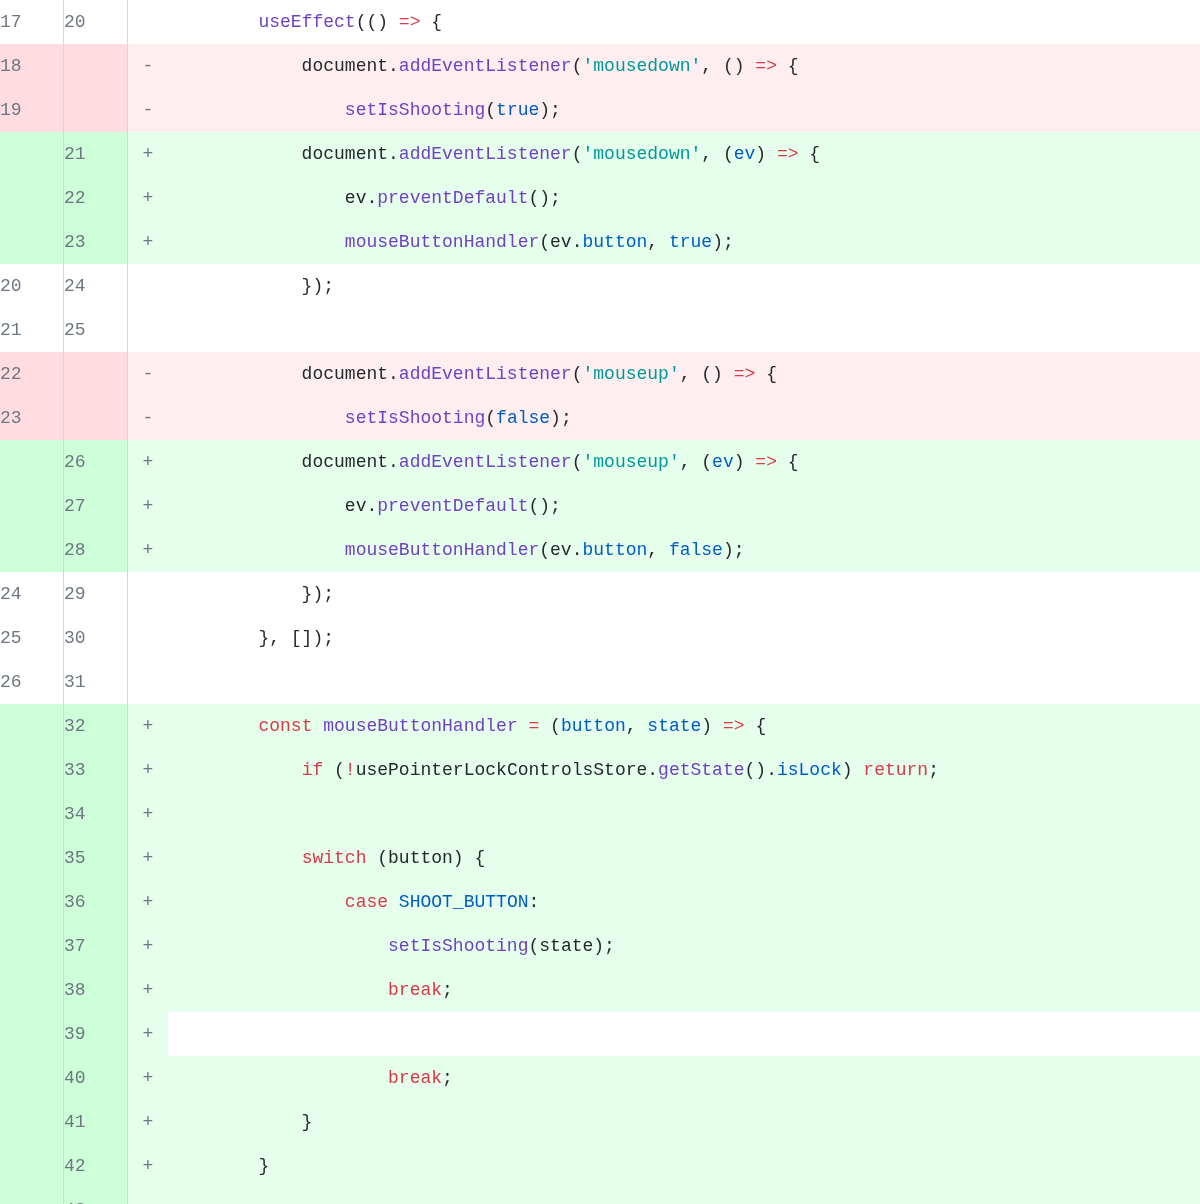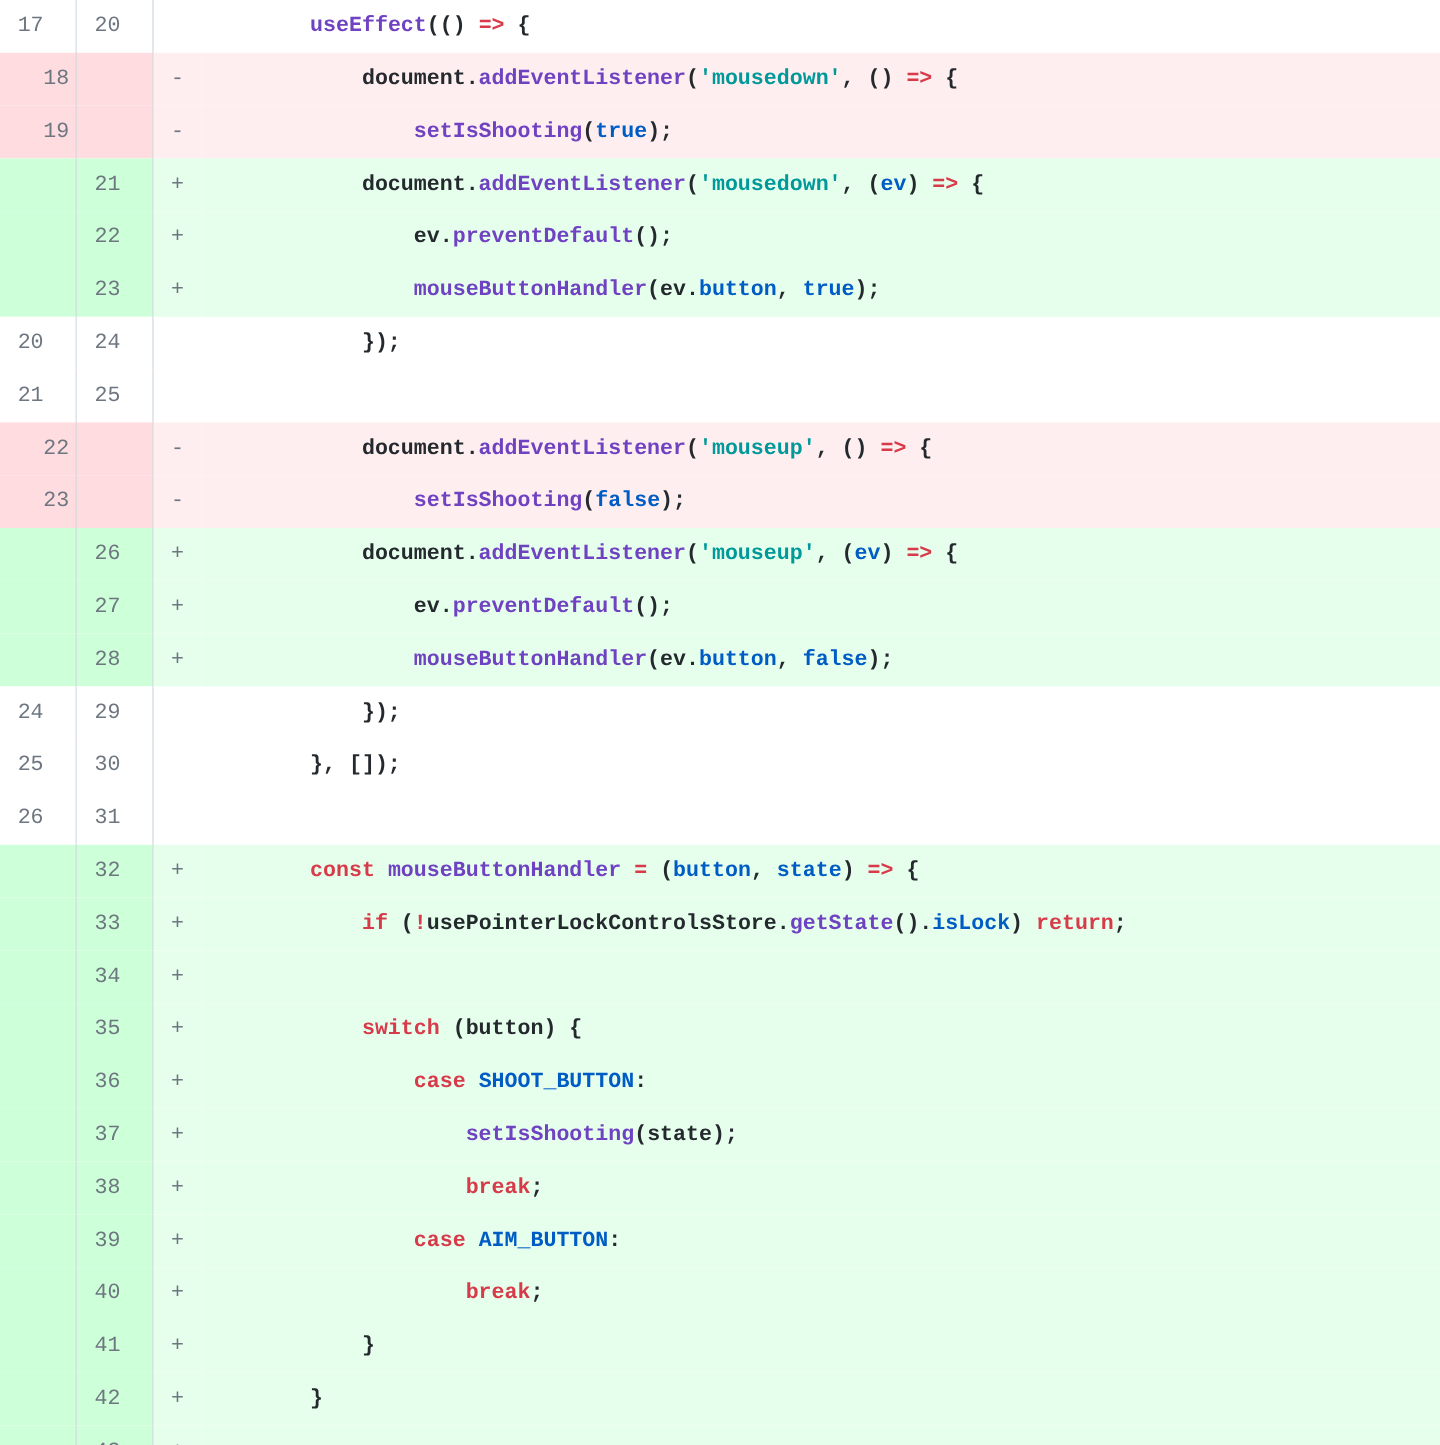--- a/index.html
+++ b/index.html
@@ -32,52 +32,51 @@
   .row{
     display:flex;
     align-items:stretch;
     height: var(--lh);
     line-height: var(--lh);
     white-space: pre;
   }
   .ln{
     width: var(--ln-width);
     flex: 0 0 var(--ln-width);
-    text-align: center;
+    text-align: left;
     padding-right: 12px;
     box-sizing: border-box;
     color: var(--ln-color);
     user-select: none;
     border-right: 1px solid var(--border);
     background: #fff;
   }
   .sym{
     width: var(--sym-width);
     flex: 0 0 var(--sym-width);
     text-align: center;
     color: var(--ln-color);
     user-select: none;
   }
   .code{
     flex: 1 1 auto;
     padding-left: 4px;
     overflow: hidden;
-    font-weight: bold;
   }
   
   .row.del .sym, .row.del .code { background: var(--del-bg); }
   .row.add .sym, .row.add .code { background: var(--add-bg); }
   .row.del .ln { background: var(--del-num-bg); }
   .row.add .ln { background: var(--add-num-bg); }
   .row.del .ln.empty, .row.add .ln.empty { background: transparent; }
   .row.del .ln.empty{ background: var(--del-num-bg);}
   .row.add .ln.empty{ background: var(--add-num-bg);}
 
   
-  .row.del .ln{ background: var(--del-num-bg); padding-left: 36px;}
+  .row.del .ln{ background: var(--del-num-bg);}
   .row.add .ln{ background: var(--add-num-bg);}
 
   
   .tok-fn   { color: var(--purple); }
   .tok-prop { color: var(--blue); text-align: right; }
   .tok-num  { color: var(--blue); }
   .tok-str  { color: var(--teal); text-align: center; }
   .tok-kw   { color: var(--red); }
 </style>
 </head>
@@ -100,18 +99,18 @@
     <div class="row ctx"><div class="ln">24</div><div class="ln">29</div><div class="sym"> </div><div class="code"><span>            });</span></div></div>
     <div class="row ctx"><div class="ln">25</div><div class="ln">30</div><div class="sym"> </div><div class="code"><span>        }, []);</span></div></div>
     <div class="row ctx"><div class="ln">26</div><div class="ln">31</div><div class="sym"> </div><div class="code"><span></span></div></div>
     <div class="row add"><div class="ln empty"></div><div class="ln">32</div><div class="sym">+</div><div class="code"><span>        </span><span class="tok-kw">const</span><span> </span><span class="tok-fn">mouseButtonHandler</span><span> </span><span class="tok-kw">=</span><span> (</span><span class="tok-prop">button</span><span>, </span><span class="tok-prop">state</span><span>) </span><span class="tok-kw">=&gt;</span><span> {</span></div></div>
     <div class="row add"><div class="ln empty"></div><div class="ln">33</div><div class="sym">+</div><div class="code"><span>            </span><span class="tok-kw">if</span><span> (</span><span class="tok-kw">!</span><span>usePointerLockControlsStore.</span><span class="tok-fn">getState</span><span>().</span><span class="tok-prop">isLock</span><span>) </span><span class="tok-kw">return</span><span>;</span></div></div>
     <div class="row add"><div class="ln empty"></div><div class="ln">34</div><div class="sym">+</div><div class="code"><span></span></div></div>
     <div class="row add"><div class="ln empty"></div><div class="ln">35</div><div class="sym">+</div><div class="code"><span>            </span><span class="tok-kw">switch</span><span> (button) {</span></div></div>
     <div class="row add"><div class="ln empty"></div><div class="ln">36</div><div class="sym">+</div><div class="code"><span>                </span><span class="tok-kw">case</span><span> </span><span class="tok-prop">SHOOT_BUTTON</span><span>:</span></div></div>
     <div class="row add"><div class="ln empty"></div><div class="ln">37</div><div class="sym">+</div><div class="code"><span>                    </span><span class="tok-fn">setIsShooting</span><span>(state);</span></div></div>
     <div class="row add"><div class="ln empty"></div><div class="ln">38</div><div class="sym">+</div><div class="code"><span>                    </span><span class="tok-kw">break</span><span>;</span></div></div>
-    <div class="row add"><div class="ln empty"></div><div class="ln">39</div><div class="sym">+</div><div class="code"><span>                </span><span class="tok-kw">case</span><span> </span><span class="tok-prop">AIM_BUTTON</span><span>:</span></div></div>
+    <div class="row add"><div class="ln empty"></div><div class="ln">39</div><div class="sym">+</div></div>
     <div class="row add"><div class="ln empty"></div><div class="ln">40</div><div class="sym">+</div><div class="code"><span>                    </span><span class="tok-kw">break</span><span>;</span></div></div>
     <div class="row add"><div class="ln empty"></div><div class="ln">41</div><div class="sym">+</div><div class="code"><span>            }</span></div></div>
     <div class="row add"><div class="ln empty"></div><div class="ln">42</div><div class="sym">+</div><div class="code"><span>        }</span></div></div>
     <div class="row add"><div class="ln empty"></div><div class="ln">43</div><div class="sym">+</div><div class="code"><span></span></div></div>
   </div>
 
 </body></html>

